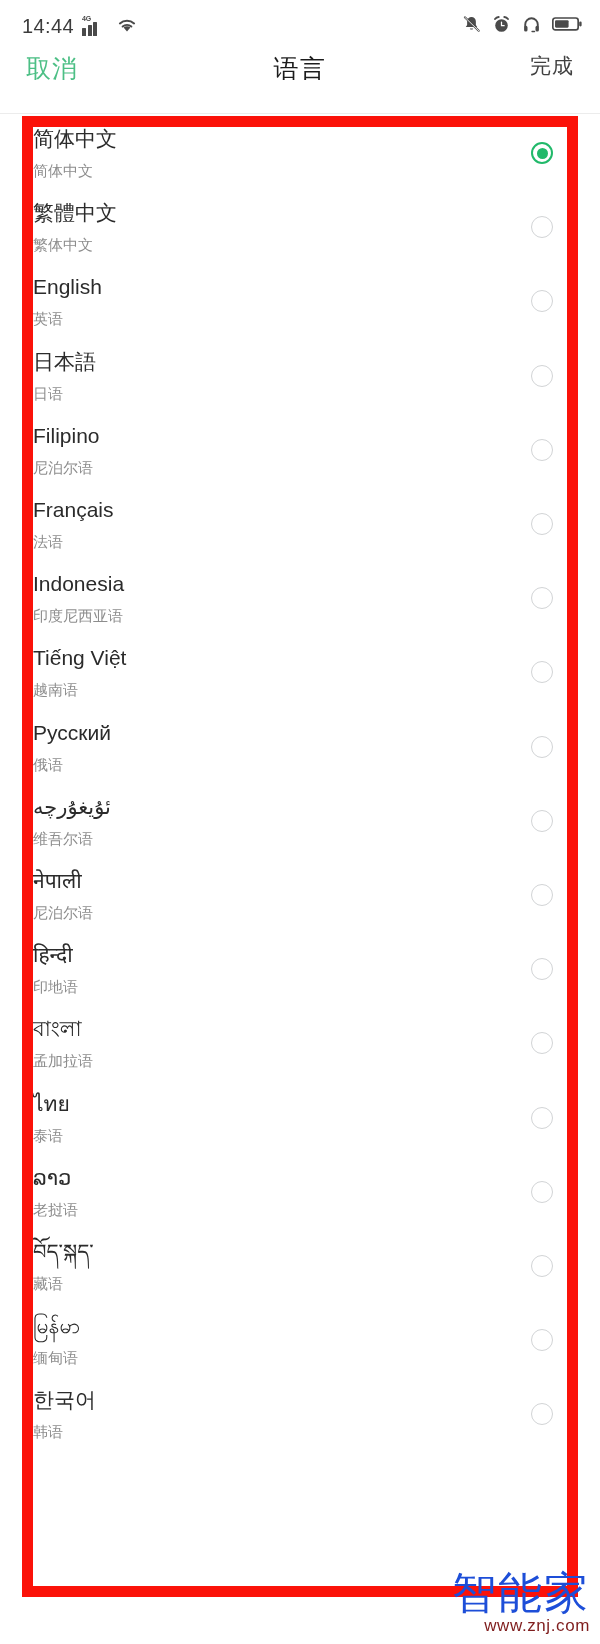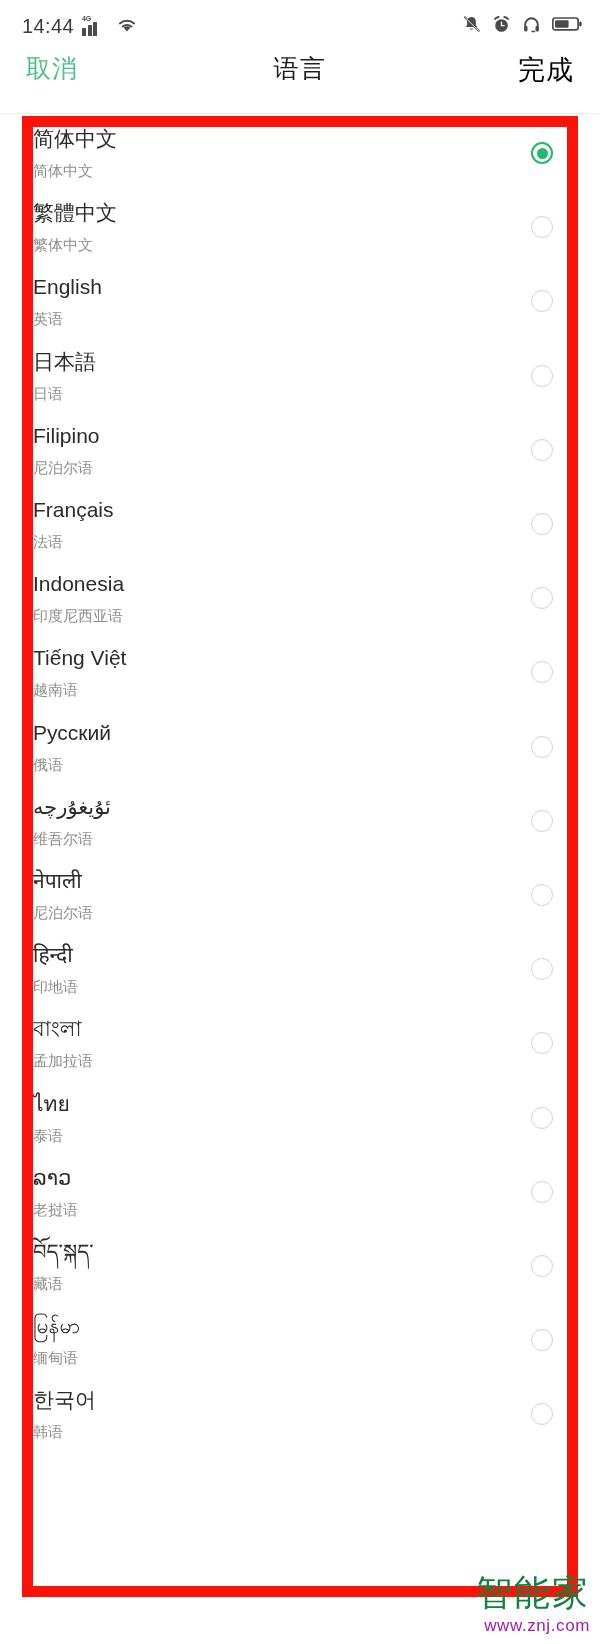--- a/index.html
+++ b/index.html
@@ -39,21 +39,21 @@
     position:absolute; top:52px; left:0; width:600px; height:62px;
     display:flex; align-items:flex-start;
   }
   .nav-cancel {
     position:absolute; left:26px; font-size:25px; color:#4cbf85; letter-spacing:1px;
   }
   .nav-title {
     width:100%; text-align:center; font-size:25px; color:#1c1c1c; letter-spacing:1.5px;
   }
   .nav-done {
-    position:absolute; right:26px; font-size:27px; color:#000000; letter-spacing:1px;font-family:Liberation Mono, monospace;
+    position:absolute; right:26px; font-size:21px; color:#404040; letter-spacing:1px;font-family:Liberation Mono, monospace;
   }
   .nav-sep {
     position:absolute; top:113px; left:0; width:600px; height:1px; background:#ececec;
   }
 
   
   .redbox {
     position:absolute; left:22px; top:116px; width:556px; height:1481px;
     border:11px solid #fb1209; background:transparent; z-index:30; pointer-events:none;
   }
@@ -87,24 +87,24 @@
     width:11px; height:11px; margin:-5.5px 0 0 -5.5px;
     border-radius:50%; background:#21b96a;
   }
 
   
   .watermark {
     position:absolute; right:10px; bottom:8px; z-index:40;
     text-align:right; pointer-events:none; user-select:none;
   }
   .wm-main {
-    font-size:36px; color:#15803d; line-height:46px; letter-spacing:2px; font-weight:400;
+    font-size:44px; color:#1d4ed8; line-height:46px; letter-spacing:2px; font-weight:400;
   }
   .wm-sub {
-    font-size:17px; color:#a21caf; line-height:20px; letter-spacing:.6px;
+    font-size:17px; color:#7f1d1d; line-height:20px; letter-spacing:.6px;
   }
 </style>
 </head>
 <body>
 
 <div class="statusbar">
   <div class="sb-left">
     <span class="sb-time">14:44</span>
     <span class="sig">
       <span class="g4">4G</span>

